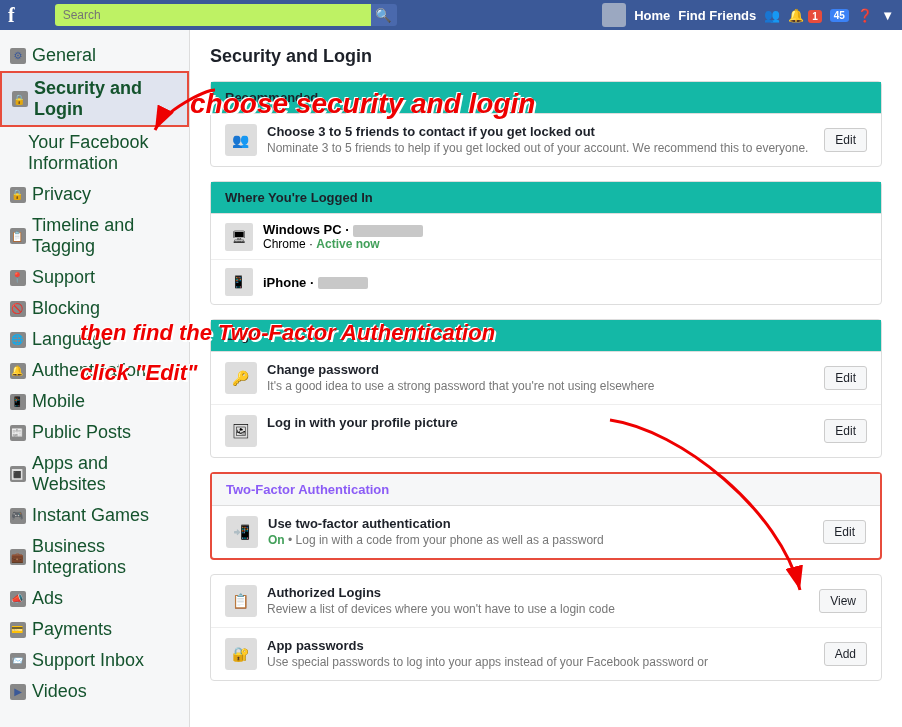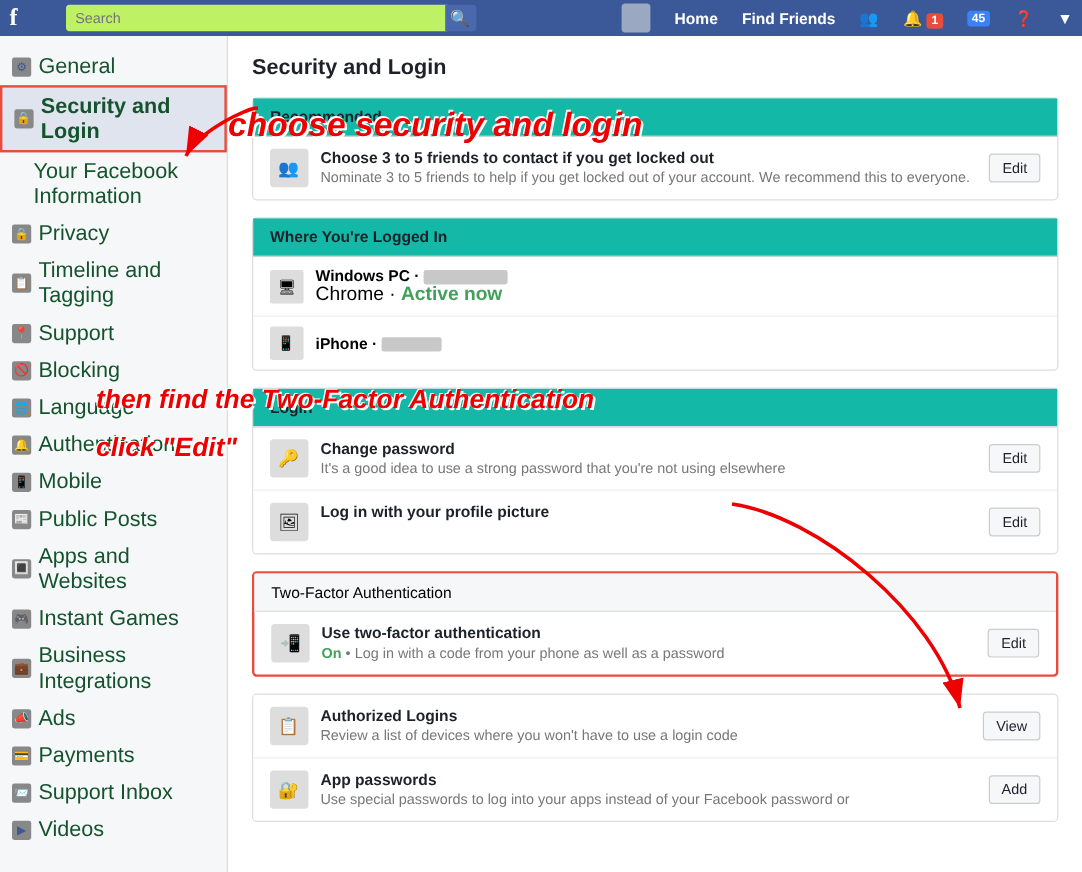--- a/index.html
+++ b/index.html
@@ -40,21 +40,21 @@
       height: 22px;
       width: 26px;
       cursor: pointer;
       border-radius: 0 3px 3px 0;
       margin-left: -4px;
     }
     .topbar-right {
       margin-left: auto;
       display: flex;
       align-items: center;
-      gap: 20px;
+      gap: 8px;
       color: white;
       font-size: 13px;
     }
     .topbar-right a {
       color: white;
       text-decoration: none;
       font-weight: bold;
     }
     .topbar-badge {
       background: #e74c3c;
@@ -193,37 +193,37 @@
       height: 28px;
       background: #ddd;
       border-radius: 2px;
       flex-shrink: 0;
       display: flex;
       align-items: center;
       justify-content: center;
       font-size: 12px;
     }
     .device-name { font-weight: bold; font-size: 13px; }
-    .device-browser { font-size: 16px; }
+    .device-browser { font-size: 12px; }
     .active-now { color: #42a05a; font-weight: bold; }
 
     
     .tfa-box {
       border: 2px solid #e74c3c;
       border-radius: 4px;
       margin-bottom: 14px;
       background: #fff;
     }
     .tfa-header {
       background: #f6f7f8;
       padding: 8px 14px;
-      font-weight: normal;
+      font-weight: bold;
       font-size: 13px;
       border-bottom: 1px solid #ddd;
-      color: #000000;
+      color: #8b5cf6;
     }
 
     
     .annotation-overlay {
       position: relative;
     }
 
     
     .instruction-text-1 {
       position: absolute;

